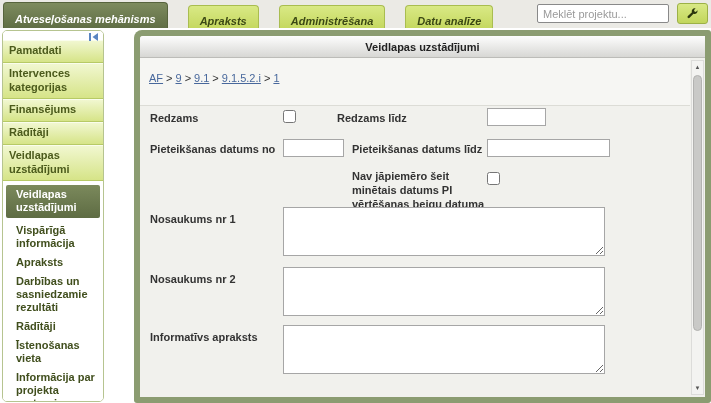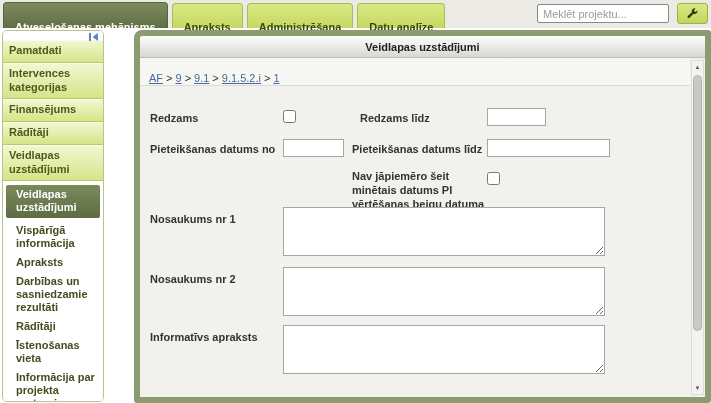--- a/index.html
+++ b/index.html
@@ -2,23 +2,23 @@
 <html><head>
 <meta charset="utf-8">
 <style>
   * { margin:0; padding:0; box-sizing:border-box; }
   html,body { font-family:"Liberation Sans", sans-serif; background:#fff; }
   .app { position:relative; width:711px; height:403px; overflow:hidden; background:#fff; }
 
   
   .topnav { position:absolute; top:0; left:0; right:0; height:28px; background:#ebeae5;
             display:flex; align-items:flex-end; padding-left:3px; }
-  .tab { height:23px; line-height:22px; padding:12px 11px; margin-right:4px;
+  .tab { height:23px; line-height:22px; padding:4px 11px; margin-right:20px;
          background:linear-gradient(#d9e985,#c5d860); border:1px solid #a9bd50; border-bottom:none;
-         border-radius:4px 4px 0 0; font-size:11px; font-weight:bold; color:#3b4814; cursor:pointer; white-space:nowrap; }
+         border-radius:4px 4px 0 0; font-size:11px; font-weight:bold; color:#3b4814; cursor:pointer; white-space:nowrap;font-style:italic; }
   .tab.active { height:26px; line-height:25px; background:linear-gradient(#7d8b5e,#606e45);
                 border-color:#57643d; color:#fff; }
   .topnav-right { margin-left:auto; display:flex; align-items:center; gap:8px; padding:0 3px 4px 0; }
   .search { width:132px; height:19px; border:1px solid #898989; border-radius:2px;
             font-size:11px; padding:0 5px; color:#333; font-family:inherit; }
   .search::placeholder { color:#9a9a9a; }
   .help-btn { display:flex; align-items:center; gap:5px; height:21px; padding:0 9px;
               background:linear-gradient(#d9e985,#c2d65c); border:1px solid #9cb146; border-radius:3px;
               font-size:11px; font-weight:bold; color:#2c370d; cursor:pointer; font-family:inherit; }
 
@@ -37,21 +37,21 @@
                        margin:2px 3px 3px; border-radius:2px; padding:3px 4px 4px 10px; }
 
   
   .main { position:absolute; left:134px; top:30px; right:0; bottom:0; background:#8b9c71;
           border-radius:8px 3px 3px 3px; padding:6px 6px 6px 6px; }
   .main-inner { position:relative; width:100%; height:100%; background:#f1f1ed;
                 border-radius:3px 0 0 0; overflow:hidden; }
   .main-header { height:22px; line-height:22px; background:linear-gradient(#fdfdfd,#d7d7d4);
                  border-bottom:1px solid #bcbcb8; text-align:center; font-size:11px; font-weight:bold; color:#222; }
   .content { position:absolute; top:22px; left:0; right:0; bottom:0; }
-  .breadcrumb { position:absolute; top:0; left:0; right:15px; height:28px; background:#f6f6f3;
+  .breadcrumb { position:absolute; top:0; left:0; right:15px; height:48px; background:#f6f6f3;
                 border-bottom:1px solid #dcdcd6; padding:14px 0 0 9px; font-size:11px; color:#333; }
   .breadcrumb a { color:#48689c; text-decoration:underline; cursor:pointer; }
   .sep { color:#333; margin:0 3px; }
 
   .fl { position:absolute; font-size:11px; font-weight:bold; color:#333; line-height:1.25; }
   .ti { position:absolute; height:18px; border:1px solid #a6a6a6; background:#fff;
         font-size:11px; padding:0 3px; font-family:inherit; }
   .ta { position:absolute; width:322px; height:49px; border:1px solid #a6a6a6; background:#fff;
         font-size:11px; padding:2px 3px; font-family:inherit; resize:both; }
   .cb { position:absolute; width:13px; height:13px; margin:0; }
@@ -121,21 +121,21 @@
     <div class="main-inner">
       <div class="main-header">Veidlapas uzstādījumi</div>
       <div class="content">
 
         <div class="breadcrumb">
           <a>AF</a><span class="sep">&gt;</span><a>9</a><span class="sep">&gt;</span><a>9.1</a><span class="sep">&gt;</span><a>9.1.5.2.i</a><span class="sep">&gt;</span><a>1</a>
         </div>
 
         <div class="fl" style="left:10px; top:54px;text-align:right;">Redzams</div>
         <input type="checkbox" class="cb" style="left: 143px; top: 52px;">
-        <div class="fl" style="left:220px; top:54px;text-align:center;">Redzams līdz</div>
+        <div class="fl" style="left:197px; top:54px;text-align:center;">Redzams līdz</div>
         <input type="text" class="ti" style="left: 347px; top: 50px; width: 59px;" value="">
 
         <div class="fl" style="left:10px; top:85px;">Pieteikšanas datums no</div>
         <input type="text" class="ti" style="left: 143px; top: 81px; width: 61px;" value="">
         <div class="fl" style="left:212px; top:85px;">Pieteikšanas datums līdz</div>
         <input type="text" class="ti" style="left: 347px; top: 81px; width: 123px;" value="">
 
         <div class="fl" style="left:212px; top:112px; width:133px;">Nav jāpiemēro šeit minētais datums PI vērtēšanas beigu datuma aprēķināšanai</div>
         <input type="checkbox" class="cb" style="left: 347px; top: 114px;">
 

